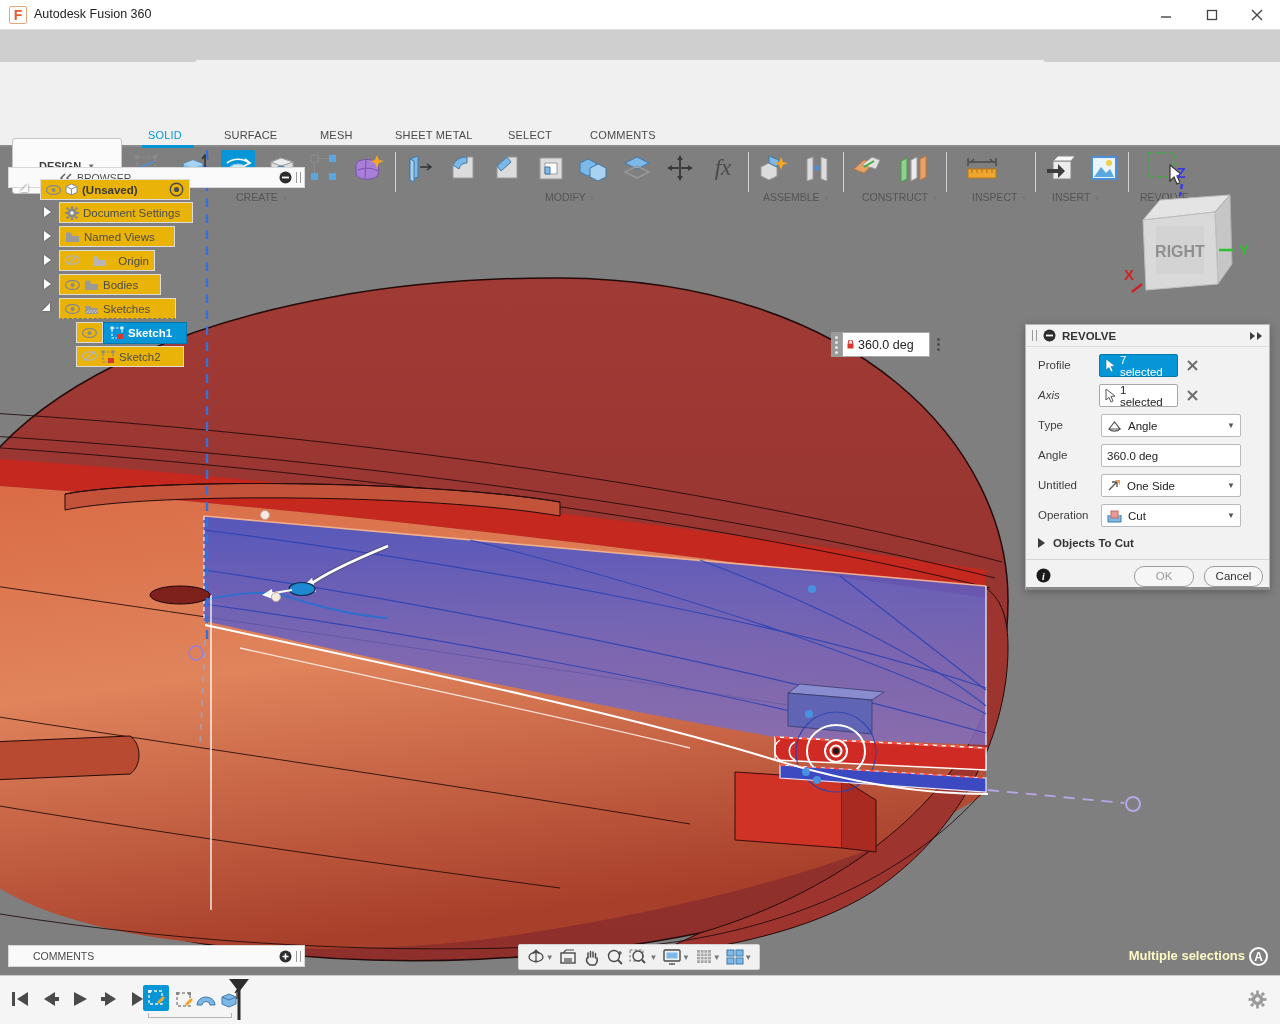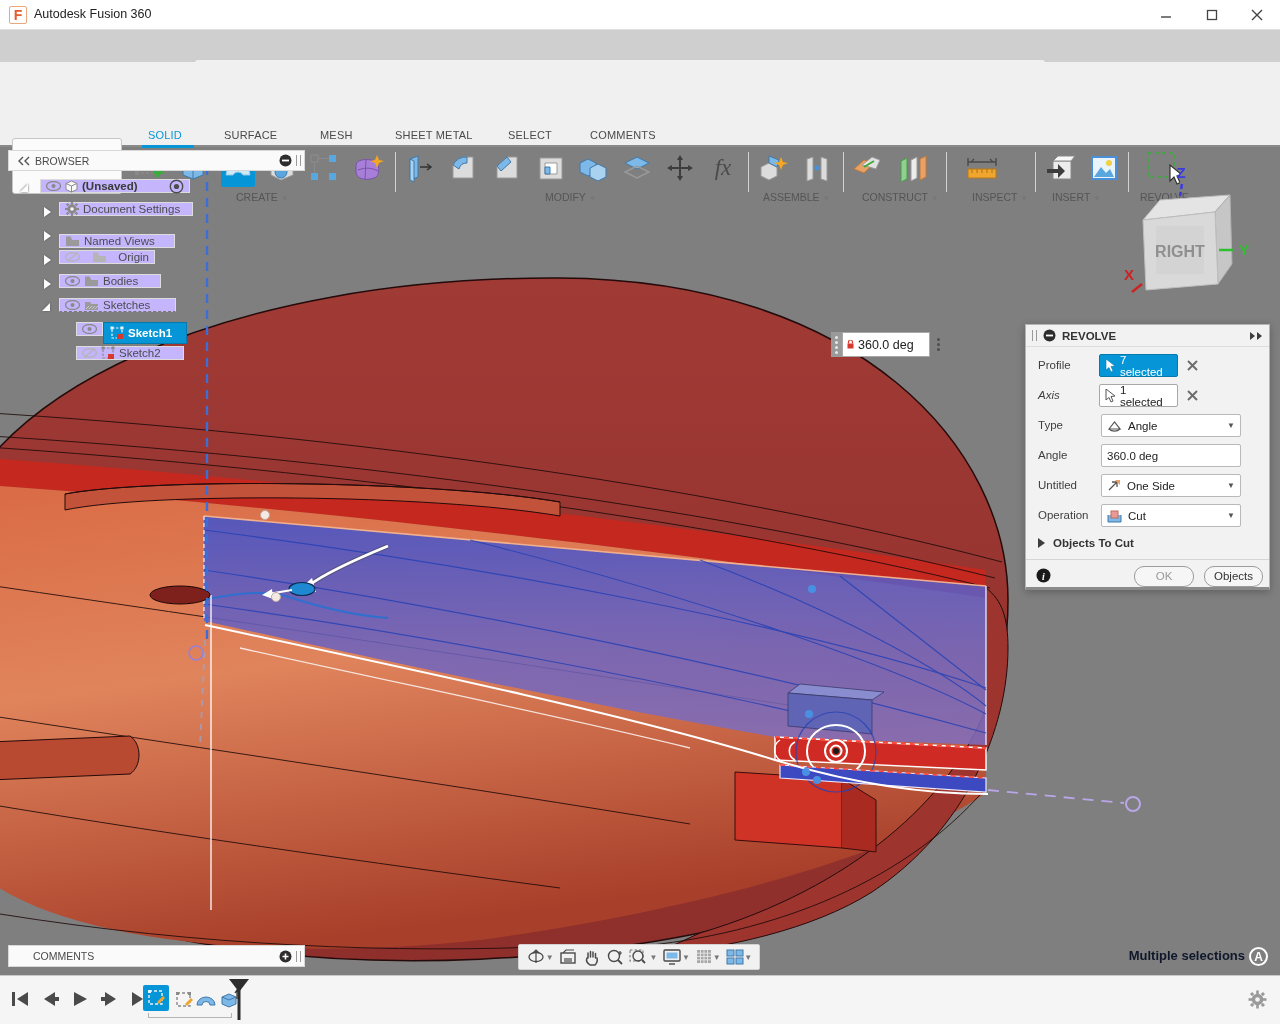--- a/index.html
+++ b/index.html
@@ -26,36 +26,36 @@
   #tab-underline { left:142px; top:83px; width:52px; height:3px; background:#0696d7; }
   #design-btn { left:12px; top:76px; width:110px; height:56px; background:#fbfbfb; border:1px solid #c6c6c6; border-radius:3px; display:flex; align-items:center; justify-content:center; gap:6px; font-size:11px; font-weight:bold; color:#3d3d3d; }
   .grp-label { top:129px; font-size:10.5px; color:#555; }
   .ric { top:88px; width:34px; height:36px; display:flex; align-items:center; justify-content:center; }
   .gsep { top:90px; width:1px; height:40px; background:#d2d2d2; }
   
   #canvas { left:0; top:148px; width:1280px; height:827px; }
   
   .panelhead { background:#fafafa; border:1px solid #d8d8d8; display:flex; align-items:center; font-size:10.5px; color:#4a4a4a; }
   .grip { width:5px; height:11px; border-left:1px solid #9a9a9a; border-right:1px solid #9a9a9a; }
-  .chip { background:#c4b5fd; border:1px solid #dcdcdc; display:flex; align-items:center; gap:4px; font-size:11.5px; color:#4d4d4d; padding:0 5px; height:14px; }
+  .chip { background:#eab308; border:1px solid #dcdcdc; display:flex; align-items:center; gap:4px; font-size:11.5px; color:#4d4d4d; padding:0 5px; height:21px; }
   .tri-c { width:0; height:0; border-top:5px solid transparent; border-bottom:5px solid transparent; border-left:7px solid #fdfdfd; filter:drop-shadow(0 0 1px #555); }
   .tri-e { width:0; height:0; border-left:8px solid transparent; border-bottom:8px solid #fdfdfd; filter:drop-shadow(0 0 1px #555); }
   .selchip { background:#0696d7; border:1px solid #0578ac; color:#fff; font-weight:bold; display:flex; align-items:center; gap:4px; font-size:11.5px; padding:0 6px; height:22px; }
   
   #revolve { left:1025px; top:324px; width:245px; height:266px; background:#f2f2f2; border:1px solid #b5b5b5; border-bottom:3px solid #8a8a8a; box-shadow:0 2px 8px rgba(0,0,0,.25); }
   .dlg-label { font-size:11.5px; color:#3e3e3e; }
   .dlg-select { background:#fff; border:1px solid #b9b9b9; border-radius:2px; height:23px; display:flex; align-items:center; gap:6px; padding:0 5px; font-size:11.5px; color:#222; }
   .dlg-caret { margin-left:auto; font-size:8px; color:#555; }
   .btn { background:#f6f6f6; border:1px solid #9c9c9c; border-radius:10px; font-size:11.5px; text-align:center; }
   
   #bottombar { left:0; top:975px; width:1280px; height:49px; background:#f5f5f5; border-top:1px solid #c9c9c9; }
   .navbtn { display:flex; align-items:center; }
   #comments-bar { left:8px; top:945px; width:297px; height:22px; }
   #navbar { left:518px; top:944px; width:242px; height:26px; background:#f1f1f1; border:1px solid #d3d3d3; border-radius:2px; display:flex; align-items:center; justify-content:space-around; padding:0 4px; }
-  #selstatus { left:1105px; top:948px; width:140px; font-size:13px; font-weight:bold; color:#0f172a; text-align:right; }
+  #selstatus { left:1105px; top:948px; width:140px; font-size:13px; font-weight:bold; color:#fef9c3; text-align:right; }
   #selbadge { left:1249px; top:947px; width:19px; height:19px; border:2px solid #fff; border-radius:50%; background:#7f7f7f; color:#fff; font-size:12px; font-weight:bold; text-align:center; line-height:16px; }
   .tlico { top:984px; width:26px; height:26px; border-radius:2px; display:flex; align-items:center; justify-content:center; }
 </style>
 </head>
 <body>
 
 <div id="stage">
 
   <div class="abs" id="titlebar">
     <div class="abs" id="fusion-logo">F</div>
@@ -500,21 +500,21 @@
     <rect x="38" y="64" width="48" height="48" fill="#cfcfcf" opacity=".6"></rect>
     <text x="62" y="95" text-anchor="middle" font-size="16" font-weight="bold" fill="#8f8f8f" font-family="Liberation Sans, sans-serif">RIGHT</text>
     <line x1="64" y1="22" x2="62" y2="34" stroke="#3a3adf" stroke-width="2.5" stroke-dasharray="5 3"></line>
     <text x="63" y="16" text-anchor="middle" font-size="15" font-weight="bold" fill="#3a3adf" font-family="Liberation Sans, sans-serif">Z</text>
     <line x1="101" y1="88" x2="116" y2="88" stroke="#2fbf2f" stroke-width="2.5"></line>
     <text x="126" y="93" text-anchor="middle" font-size="15" font-weight="bold" fill="#2fbf2f" font-family="Liberation Sans, sans-serif">Y</text>
     <line x1="24" y1="122" x2="14" y2="130" stroke="#cc2222" stroke-width="2.5"></line>
     <text x="11" y="118" text-anchor="middle" font-size="15" font-weight="bold" fill="#cc2222" font-family="Liberation Sans, sans-serif">X</text>
   </svg>
 
-  <div class="abs panelhead" style="left:8px;top:150px;width:297px;height:21px;">
+  <div class="abs panelhead" style="left:8px;top:167px;width:297px;height:21px;padding-left:42px;">
     <svg width="14" height="10" style="margin:0 4px 0 8px;">
         <path d="M6 1 L2 5 L6 9 M12 1 L8 5 L12 9" fill="none" stroke="#555" stroke-width="1.4"></path>
       </svg>
     <span>BROWSER</span>
     <svg width="13" height="13" style="margin-left:auto;margin-right:4px;">
         <circle cx="6.5" cy="6.5" r="6" fill="#2d2d2d"></circle>
         <rect x="3" y="5.6" width="7" height="1.8" fill="#fff"></rect>
       </svg>
     <div class="grip" style="margin-right:3px;"></div>
   </div>
@@ -550,21 +550,21 @@
           <rect x="1.4" y="1.4" width="2.4" height="2.4" transform="rotate(45 2.6 2.6)"></rect>
           <rect x="10.2" y="1.4" width="2.4" height="2.4" transform="rotate(45 11.4 2.6)"></rect>
           <rect x="1.4" y="10.2" width="2.4" height="2.4" transform="rotate(45 2.6 11.4)"></rect>
           <rect x="10.2" y="10.2" width="2.4" height="2.4" transform="rotate(45 11.4 11.4)"></rect>
         </g>
       </svg>
     <span>Document Settings</span>
   </div>
 
   <div class="abs tri-c" style="left:44px;top:231px;"></div>
-  <div class="abs chip" style="left:59px;top:226px;width:116px;margin-top:8px;">
+  <div class="abs chip" style="left:59px;top:226px;width:116px;">
     <svg width="15" height="12">
         <path d="M1 3 L6 3 L7.5 5 L14 5 L14 11 L1 11 Z" fill="#9a9a9a"></path>
         <path d="M1 3 L1 1.5 L5.5 1.5 L6.5 3" fill="#9a9a9a"></path>
       </svg>
     <span>Named Views</span>
   </div>
 
   <div class="abs tri-c" style="left:44px;top:255px;"></div>
   <div class="abs chip" style="left:59px;top:250px;width:96px;justify-content:space-between;">
     <svg width="15" height="11">
@@ -708,21 +708,21 @@
       <span style="width:0;height:0;border-top:5px solid transparent;border-bottom:5px solid transparent;border-left:7px solid #3d3d3d;"></span>
       <span style="font-size:11.5px;font-weight:bold;color:#333;">Objects To Cut</span>
     </div>
 
     <div class="abs" style="left:0;top:234px;width:243px;border-top:1px solid #d5d5d5;"></div>
     <svg class="abs" style="left:10px;top:243px;" width="15" height="15">
         <circle cx="7.5" cy="7.5" r="7" fill="#1a1a1a"></circle>
         <text x="7.5" y="11.5" text-anchor="middle" font-size="10" font-weight="bold" font-style="italic" fill="#fff" font-family="Liberation Serif, serif">i</text>
       </svg>
     <div class="abs btn" style="left:108px;top:241px;width:60px;height:21px;line-height:19px;color:#9a9a9a;">OK</div>
-    <div class="abs btn" style="left:178px;top:241px;width:59px;height:21px;line-height:19px;color:#333;">Objects</div>
+    <div class="abs btn" style="left:178px;top:241px;width:59px;height:21px;line-height:19px;color:#333;">Cancel</div>
   </div>
 
   <div class="abs panelhead" id="comments-bar">
     <span style="margin-left:24px;">COMMENTS</span>
     <svg width="13" height="13" style="margin-left:auto;margin-right:4px;">
         <circle cx="6.5" cy="6.5" r="6" fill="#2d2d2d"></circle>
         <path d="M6.5 3.5 L6.5 9.5 M3.5 6.5 L9.5 6.5" stroke="#fff" stroke-width="1.6"></path>
       </svg>
     <div class="grip" style="margin-right:3px;"></div>
   </div>

